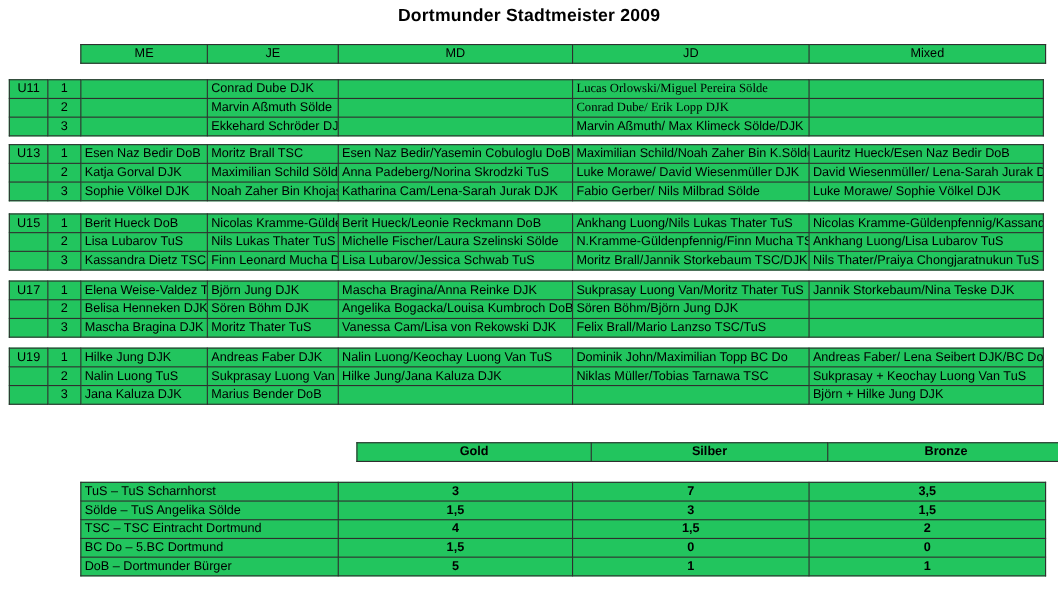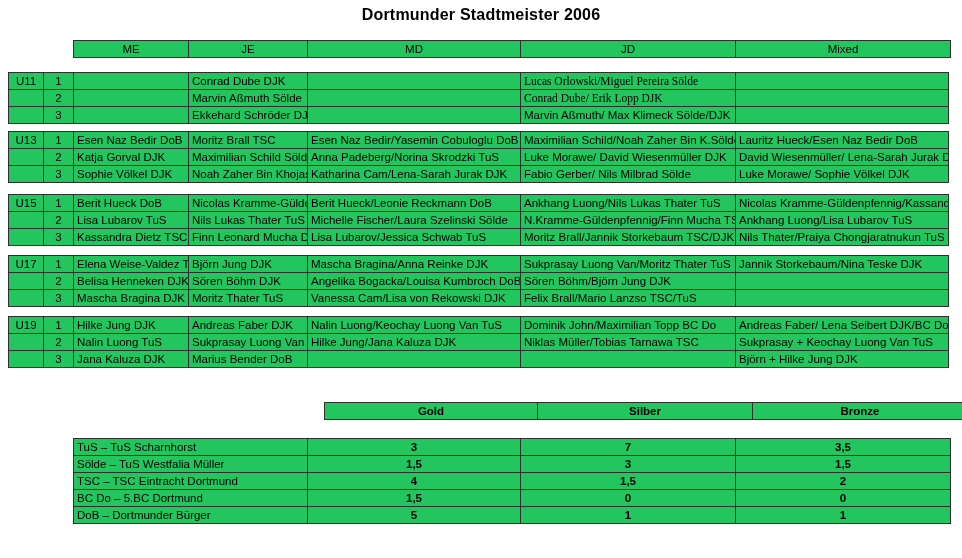--- a/index.html
+++ b/index.html
@@ -20,21 +20,21 @@
   .sz10{font-size:10px;}
   .sz9{font-size:9px;}
   .sz8{font-size:8px;}
   .sz7{font-size:7px;}
 </style>
 </head>
 <body>
 
 <div class="sheet">
 
-  <div class="title">Dortmunder Stadtmeister 2006</div>
+  <div class="title">Dortmunder Stadtmeister 2009</div>
 
   <table class="tbl hdr" style="left:73px;top:40px;width:877px">
     <colgroup>
         <col style="width:115px">
         <col style="width:119px">
         <col style="width:213px">
         <col style="width:215px">
         <col style="width:215px">
       </colgroup>
     <tbody>
@@ -274,21 +274,21 @@
         <col style="width:215px">
       </colgroup>
     <tbody id="legend-body">
         <tr>
           <td>TuS – TuS Scharnhorst</td>
           <td class="mval">3</td>
           <td class="mval">7</td>
           <td class="mval">3,5</td>
         </tr>
         <tr>
-          <td>Sölde – TuS Westfalia Müller</td>
+          <td>Sölde – TuS Angelika Sölde</td>
           <td class="mval">1,5</td>
           <td class="mval">3</td>
           <td class="mval">1,5</td>
         </tr>
         <tr>
           <td>TSC – TSC Eintracht Dortmund</td>
           <td class="mval">4</td>
           <td class="mval">1,5</td>
           <td class="mval">2</td>
         </tr>

